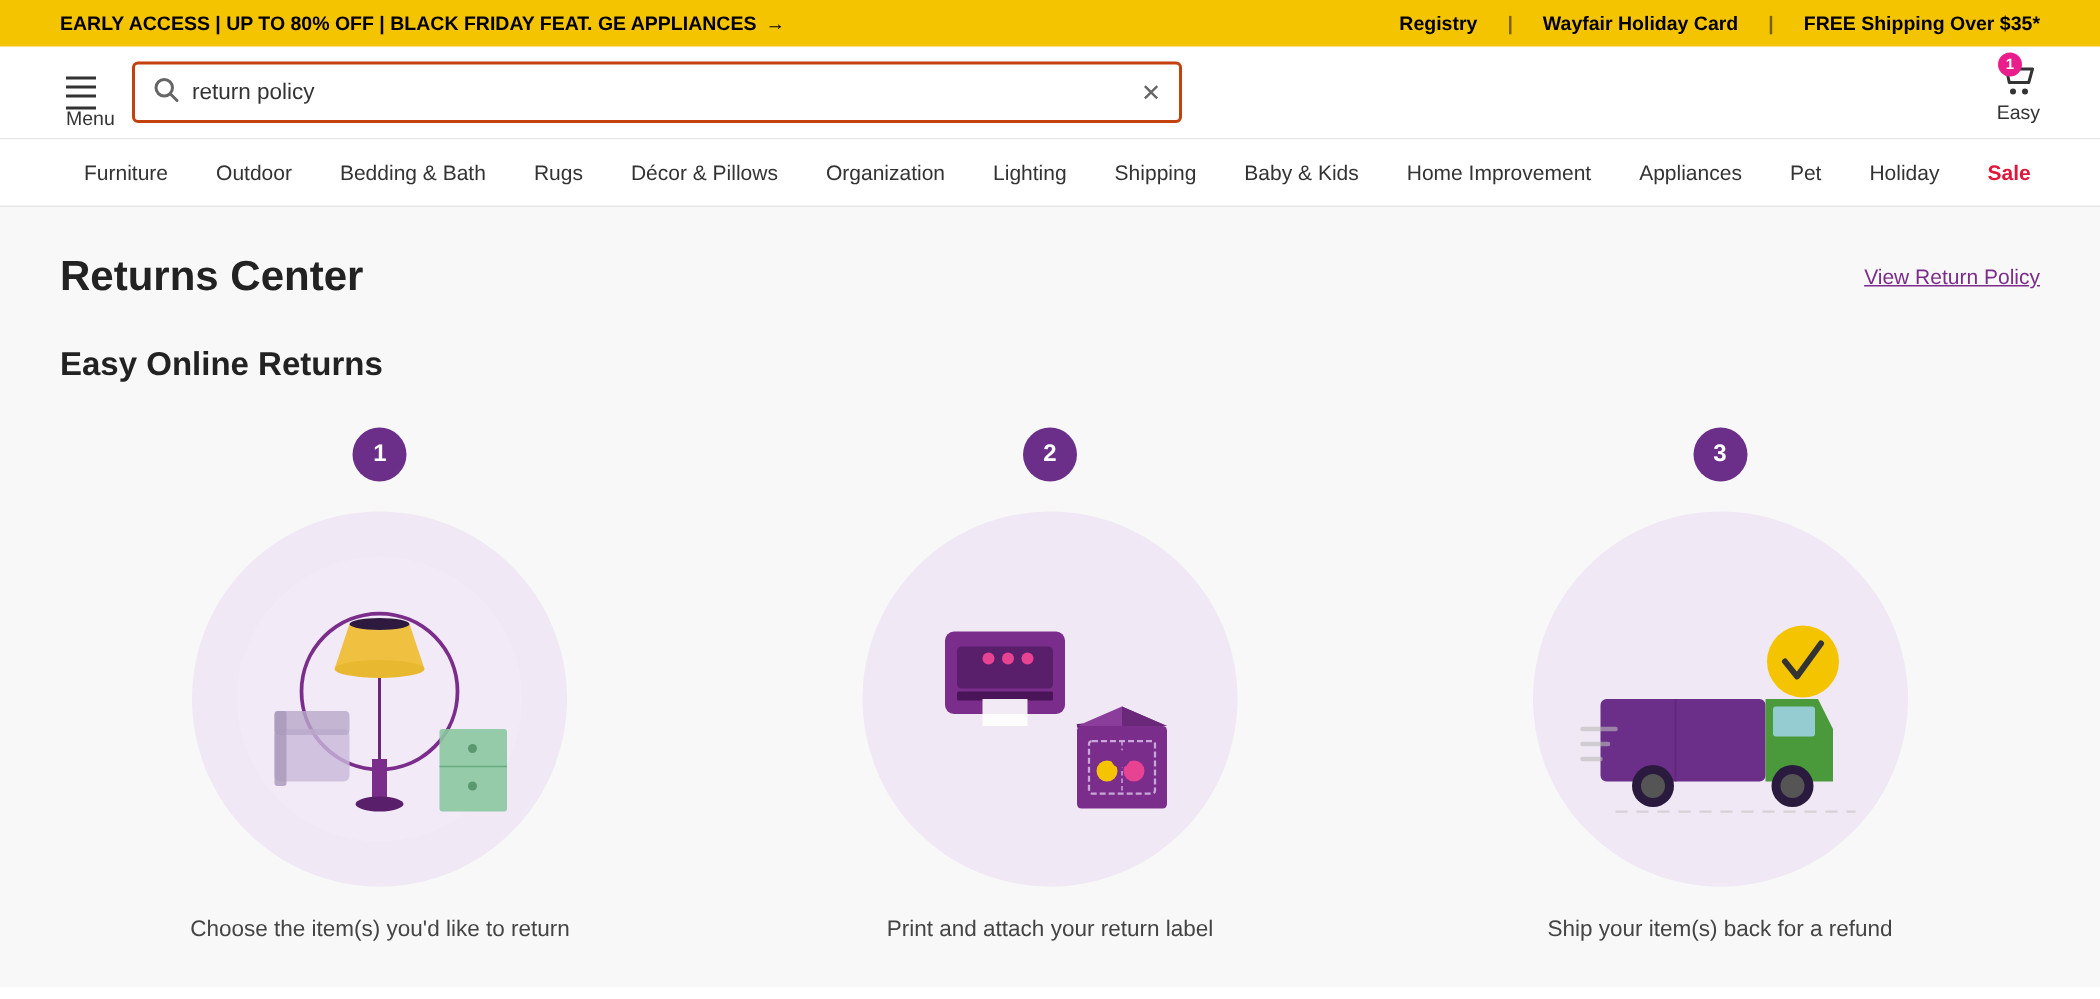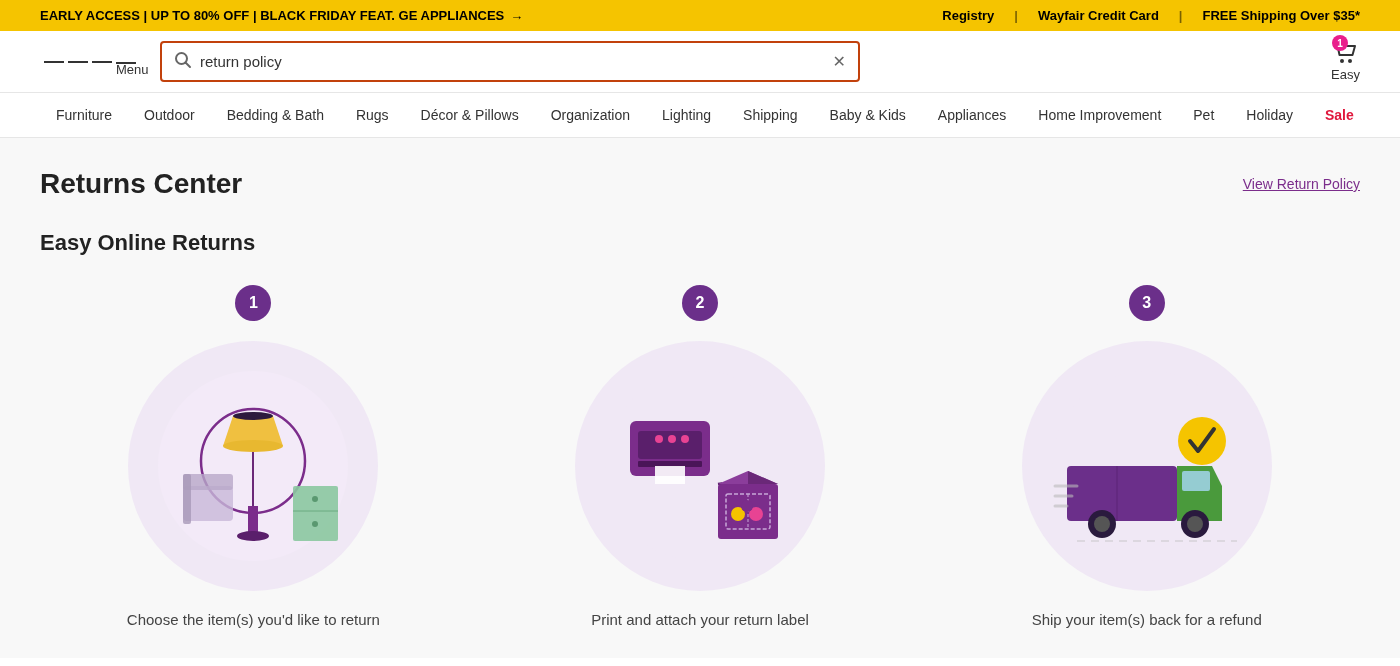--- a/index.html
+++ b/index.html
@@ -31,21 +31,21 @@
     
     .header {
       display: flex;
       align-items: center;
       padding: 10px 40px;
       border-bottom: 1px solid #e6e6e6;
       gap: 20px;
     }
     .menu-btn {
       display: flex;
-      flex-direction: row;
+      flex-direction: column;
       gap: 4px;
       cursor: pointer;
       background: none;
       border: none;
       padding: 4px;
       align-items: center;
       justify-content: flex-end;
     }
     .menu-btn span {
       width: 20px;
@@ -219,21 +219,21 @@
 <body>
 
 <div class="top-banner">
   <div class="banner-left">
     <span>EARLY ACCESS | UP TO 80% OFF | BLACK FRIDAY FEAT. GE APPLIANCES</span>
     <span>→</span>
   </div>
   <div class="banner-right">
     <a>Registry</a>
     <span class="banner-divider">|</span>
-    <a>Wayfair Credit Card</a>
+    <a>Wayfair Holiday Card</a>
     <span class="banner-divider">|</span>
     <a>FREE Shipping Over $35*</a>
   </div>
 </div>
 
 <div class="header">
   <button class="menu-btn">
     <span></span>
     <span></span>
     <span></span>
@@ -266,22 +266,22 @@
 <nav class="main-nav">
   <a class="nav-item">Furniture</a>
   <a class="nav-item">Outdoor</a>
   <a class="nav-item">Bedding &amp; Bath</a>
   <a class="nav-item">Rugs</a>
   <a class="nav-item">Décor &amp; Pillows</a>
   <a class="nav-item">Organization</a>
   <a class="nav-item">Lighting</a>
   <a class="nav-item">Shipping</a>
   <a class="nav-item">Baby &amp; Kids</a>
+  <a class="nav-item">Home Improvement</a>
   <a class="nav-item">Appliances</a>
-  <a class="nav-item">Home Improvement</a>
   <a class="nav-item">Pet</a>
   <a class="nav-item">Holiday</a>
   <a class="nav-item sale">Sale</a>
 </nav>
 
 <div class="main-content">
   <div class="page-header">
     <h1 class="page-title">Returns Center</h1>
     <a class="view-policy-link">View Return Policy</a>
   </div>

